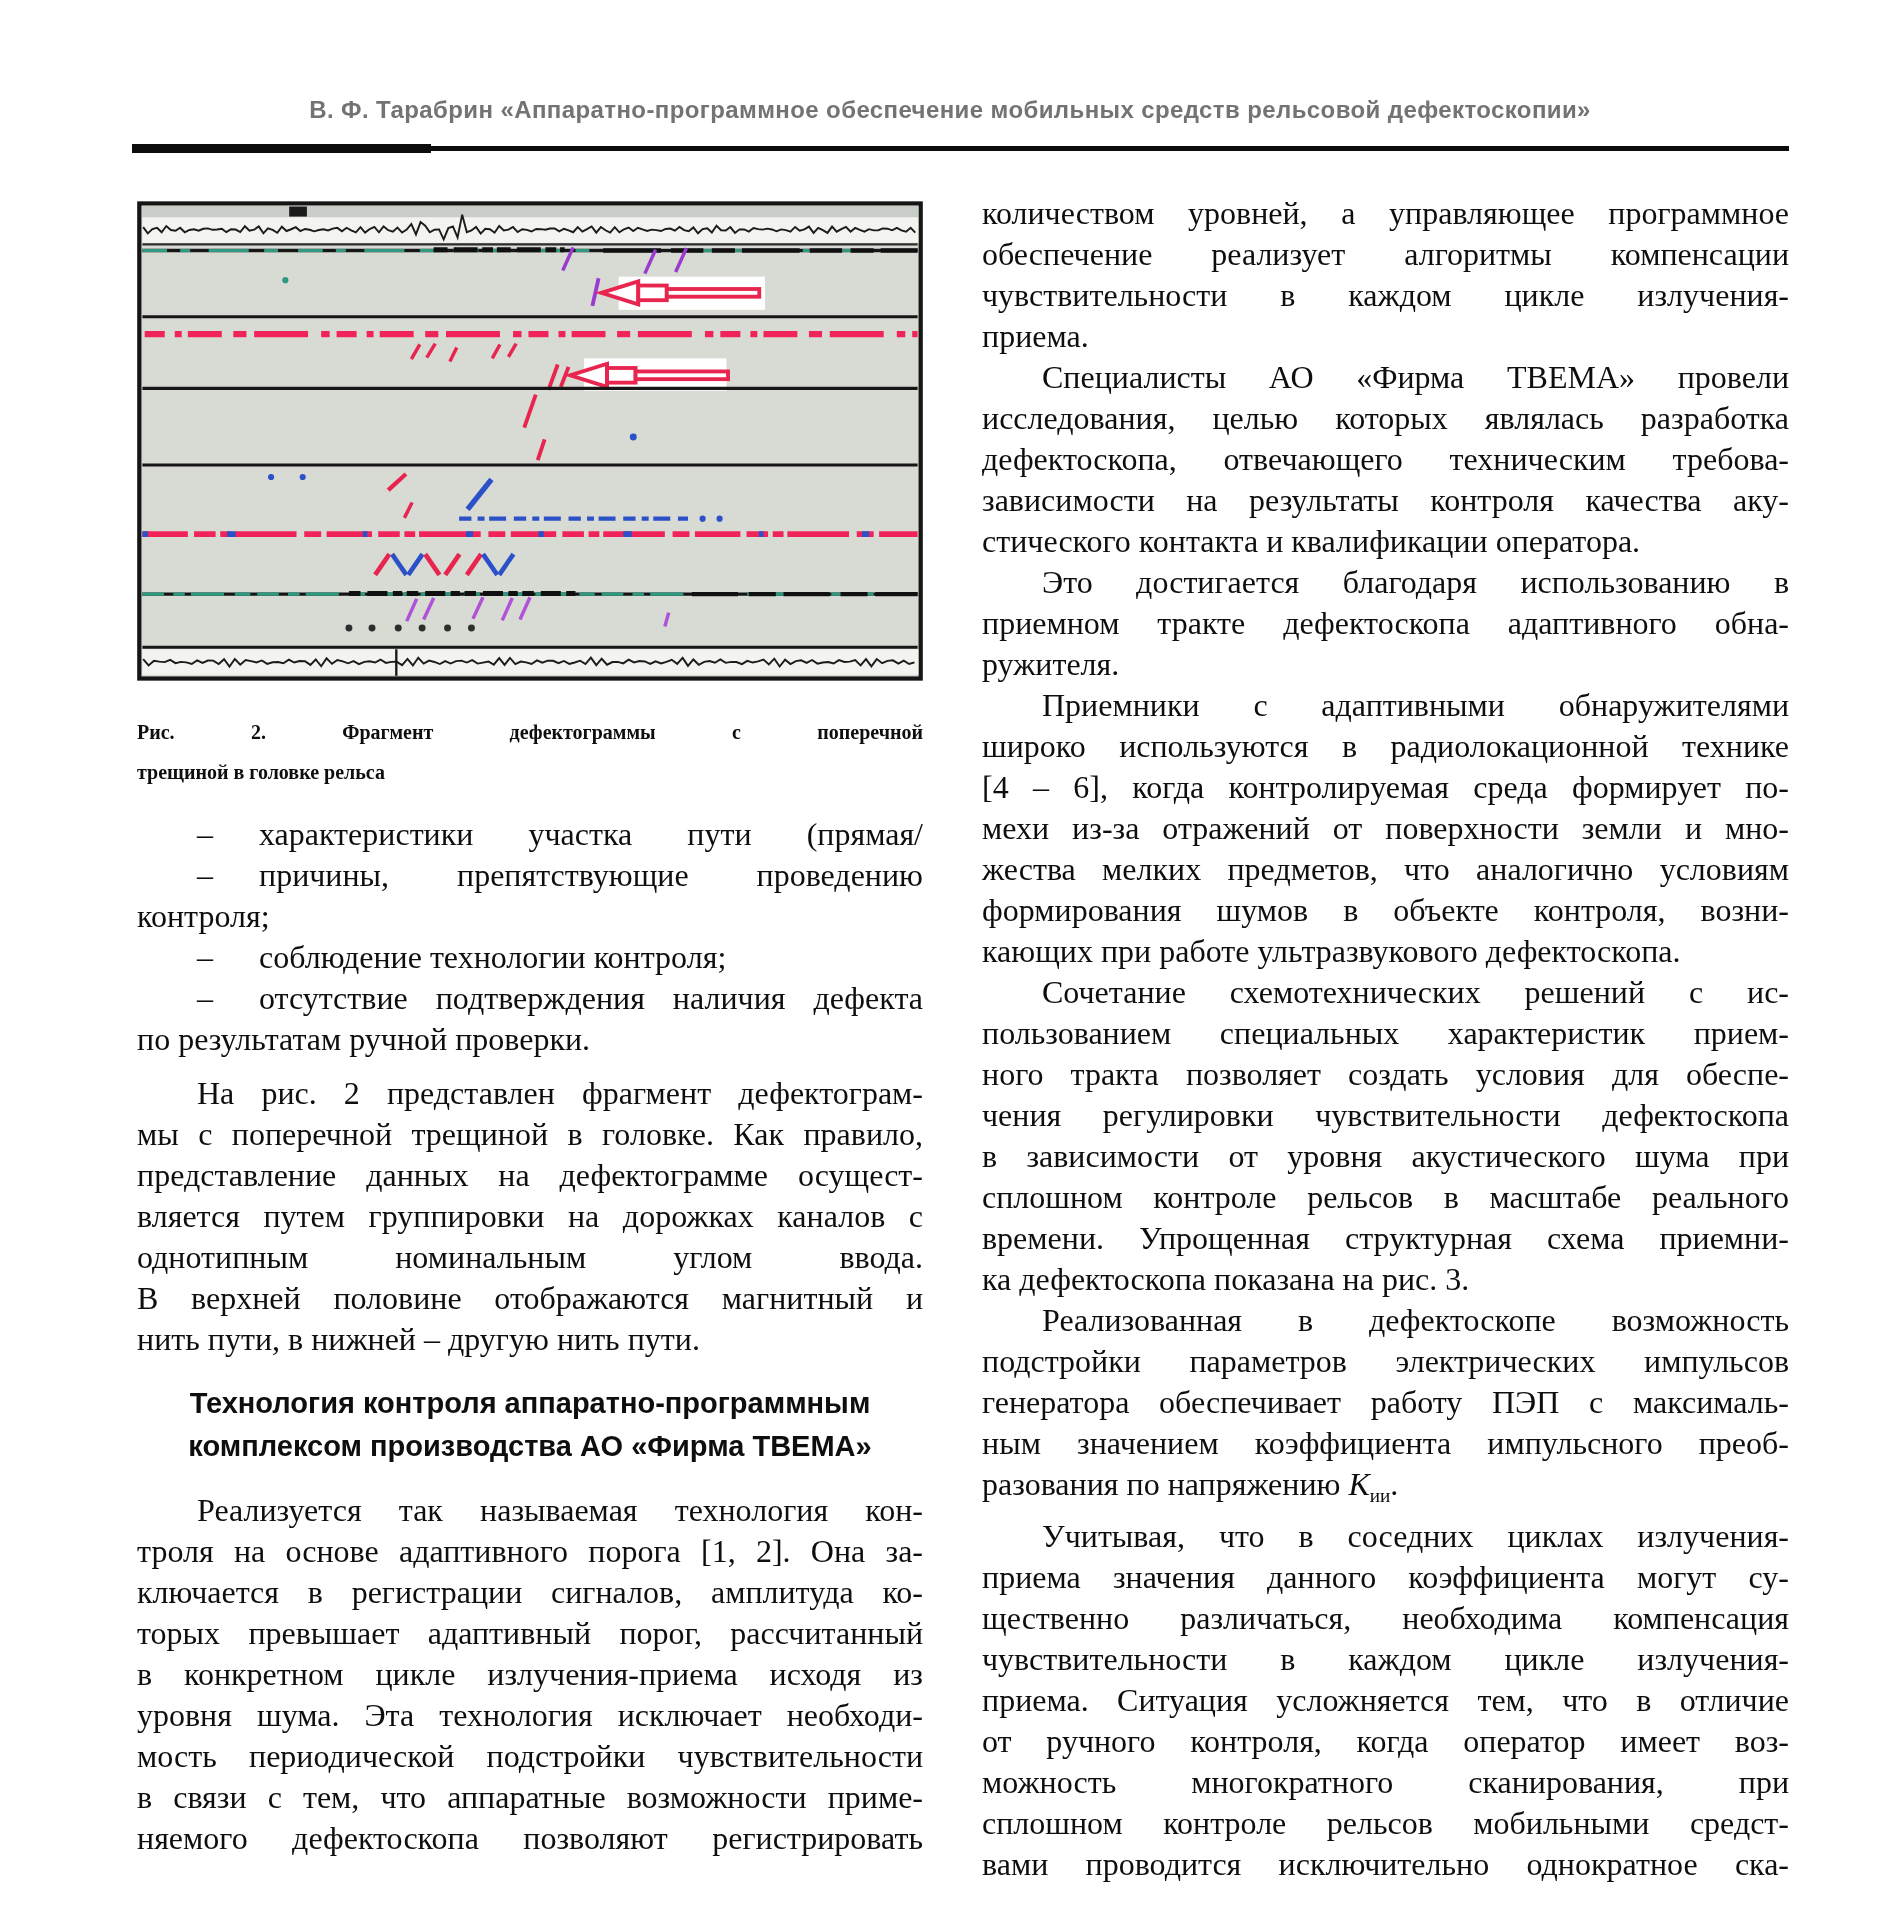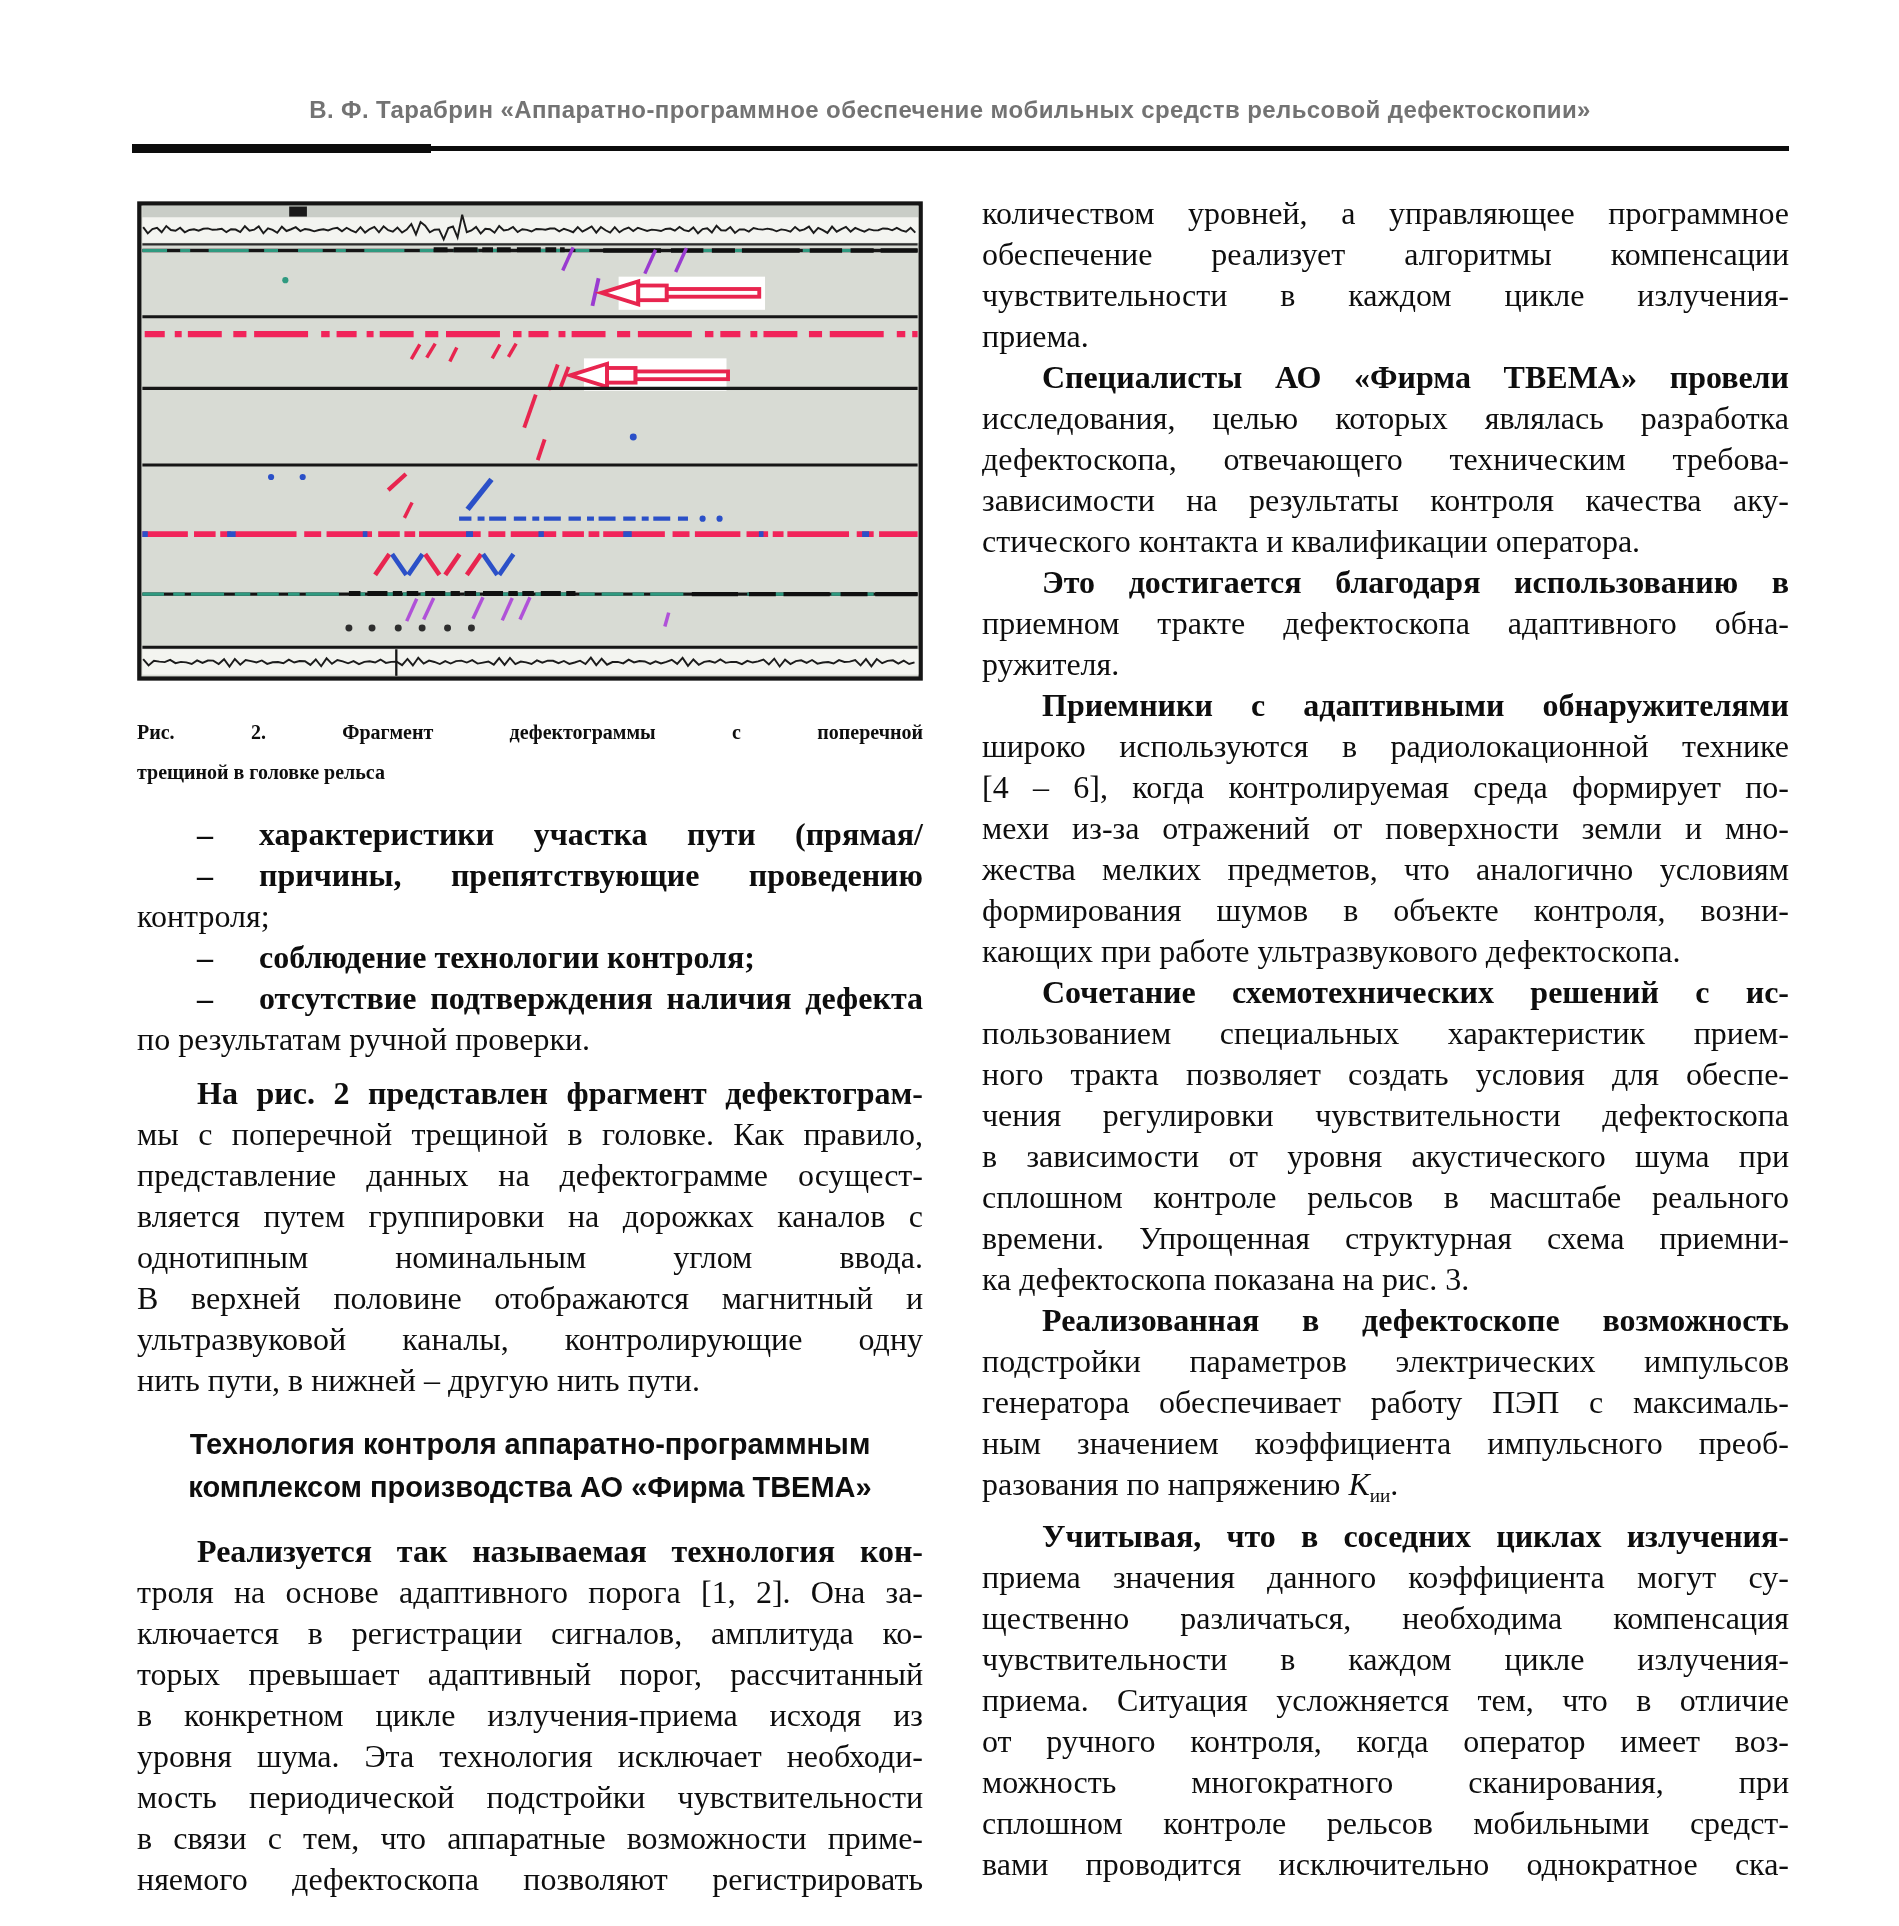--- a/index.html
+++ b/index.html
@@ -16,21 +16,21 @@
   }
   #header-rule{left:132px;top:146px;width:1657px;height:5px;background:#0c0c0c;}
   #header-rule .thick{position:absolute;left:0;top:-1.9px;width:299px;height:8.9px;background:#0c0c0c;}
   
   #left-col{left:137px;top:201px;width:786px;}
   #right-col{left:982px;top:193px;width:807px;}
   .body-text{font-size:32px;line-height:41px;}
   .tline{display:block;}
   .tline.just{text-align:justify;text-align-last:justify;}
   .tline.center{text-align:center;}
-  .tline.indent{padding-left:60px;font-weight:bold;}
+  .tline.indent{padding-left:60px;}
   .dash{display:inline-block;min-width:62px;}
   sub{font-size:60%;}
   #fig2-caption{font-weight:bold;font-size:20px;line-height:40px;margin-top:30px;}
   #list{margin-top:22px;}
   #para-naris{margin-top:13px;}
   #section-heading{
     margin-top:21.6px;font-family:"Liberation Sans",sans-serif;font-weight:bold;
     font-size:29px;line-height:43px;
   }
   #para-real{margin-top:22.3px;}
@@ -168,21 +168,20 @@
       </div>
   </div>
 
   <div id="para-naris" class="body-text">
       <div class="tline just indent">На рис. 2 представлен фрагмент дефектограм-</div>
       <div class="tline just">мы с поперечной трещиной в головке. Как правило,</div>
       <div class="tline just">представление данных на дефектограмме осущест-</div>
       <div class="tline just">вляется путем группировки на дорожках каналов с</div>
       <div class="tline just">однотипным номинальным углом ввода.</div>
       <div class="tline just">В верхней половине отображаются магнитный и</div>
-      <div class="tline just">ультразвуковой каналы, контролирующие одну</div>
       <div class="tline">нить пути, в нижней – другую нить пути.</div>
     </div>
 
   <div id="section-heading">
       <div class="tline center">Технология контроля аппаратно-программным</div>
       <div class="tline center">комплексом производства АО «Фирма ТВЕМА»</div>
     </div>
 
   <div id="para-real" class="body-text">
       <div class="tline just indent">Реализуется так называемая технология кон-</div>

